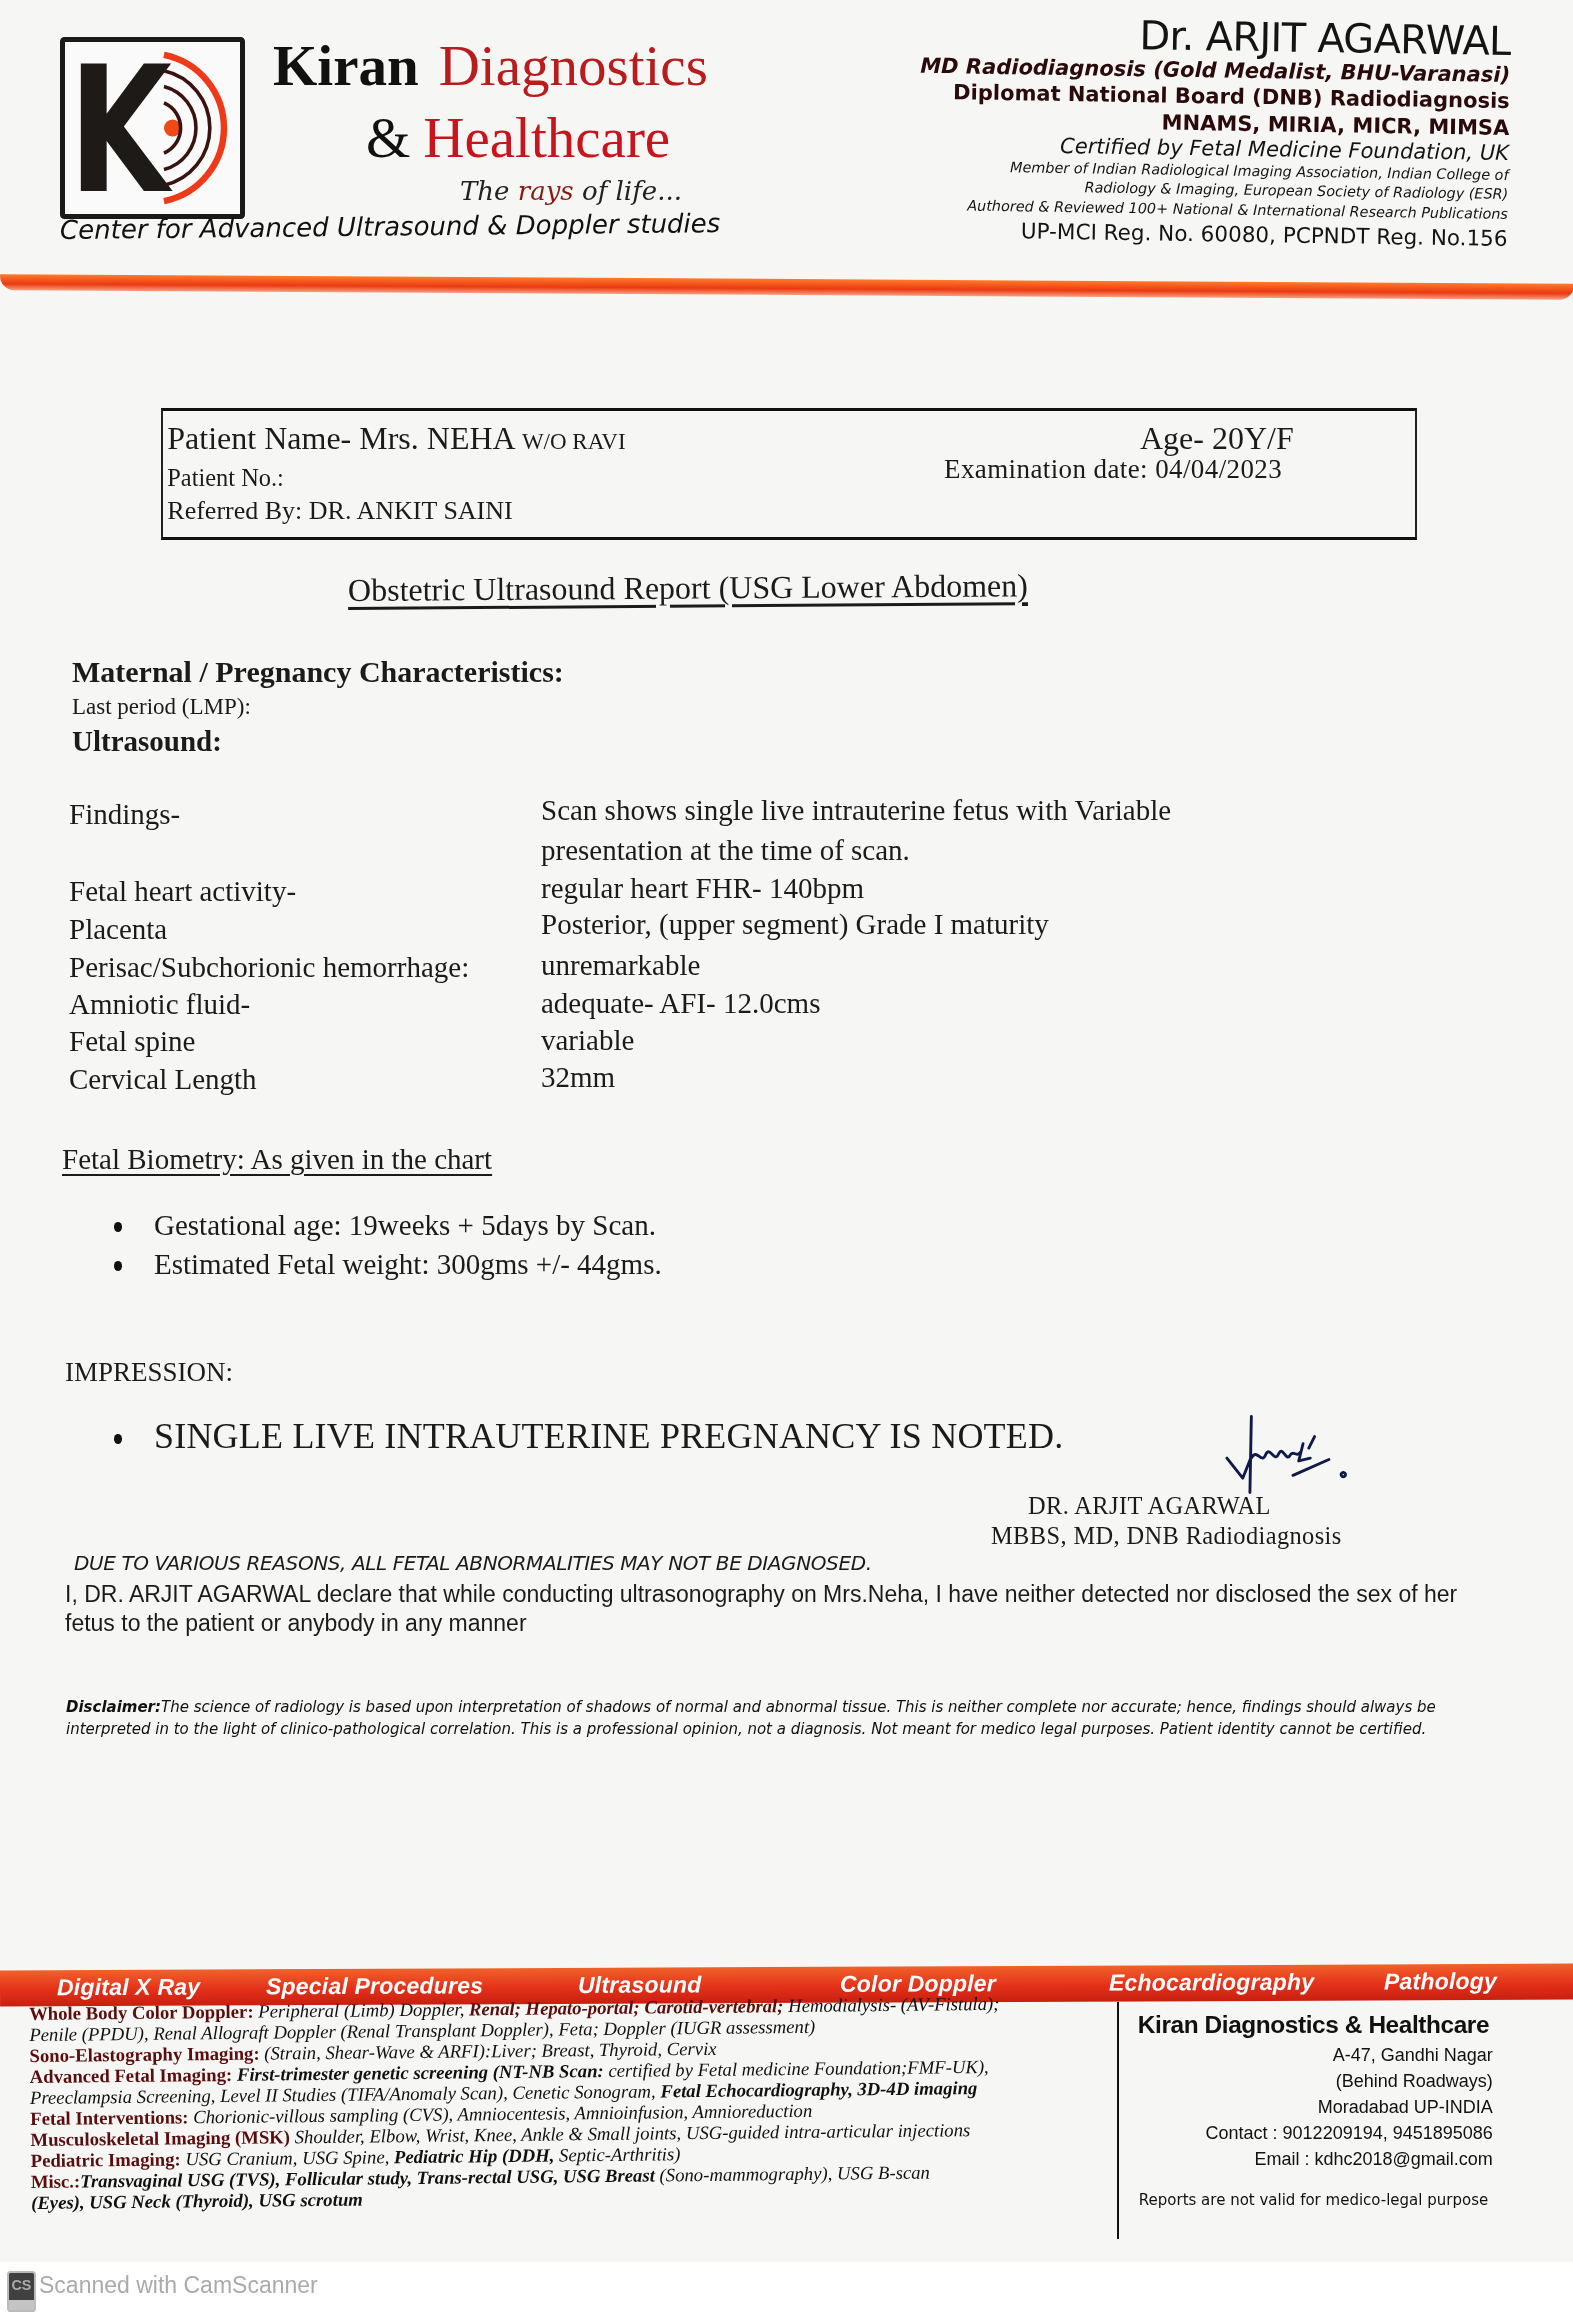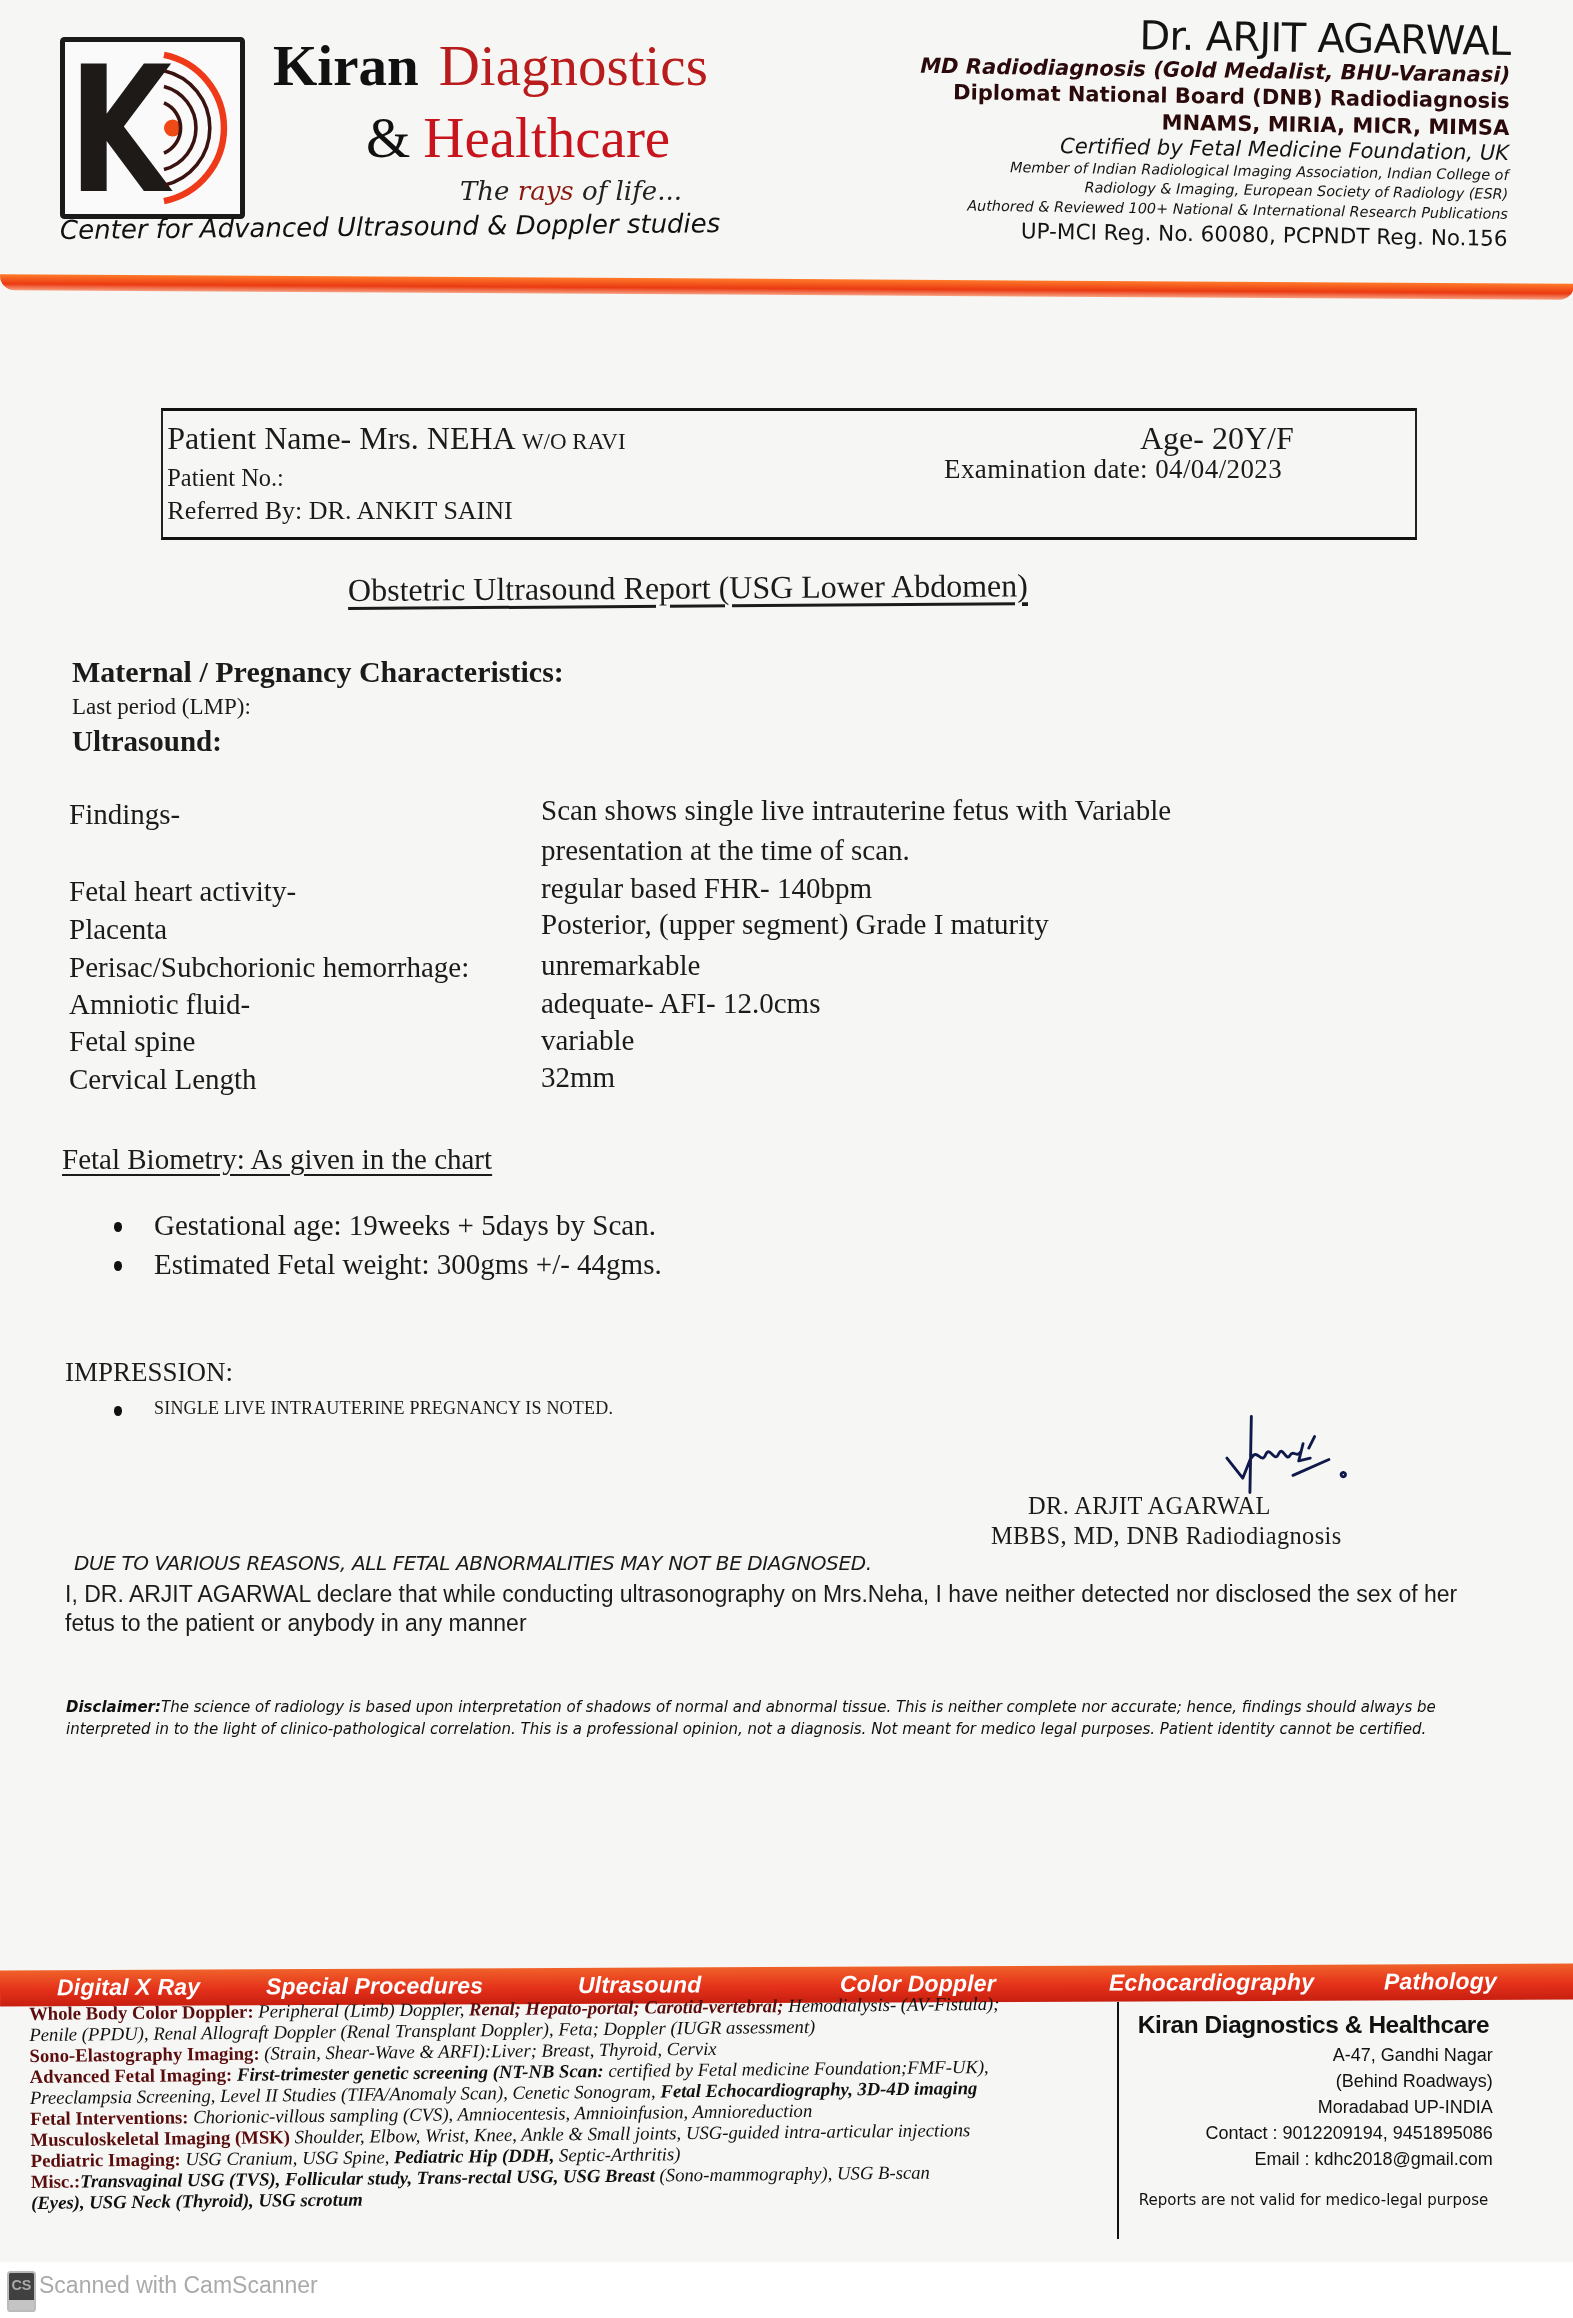--- a/index.html
+++ b/index.html
@@ -92,21 +92,21 @@
     position: absolute; left: 62px; top: 1143px; font-size: 29px;
     text-decoration: underline; text-underline-offset: 5px;
   }
   .bullet-list { position: absolute; left: 108px; margin: 0; padding: 0; list-style: none; }
   .bullet-list li { position: relative; padding-left: 46px; font-size: 29px; line-height: 39px; }
   .bullet-list li::before {
     content: ""; position: absolute; left: 5.7px; top: 16px; width: 8.6px; height: 10px;
     background: #111; border-radius: 50%;
   }
   .impression-head { position: absolute; left: 65px; top: 1357px; font-size: 27px; }
-  .imp-list li { font-size: 18px; line-height: 36px; letter-spacing: 0.2px; }
+  .imp-list li { font-size: 36px; line-height: 36px; letter-spacing: 0.2px; margin-top: 28px; }
 
   .signature { position: absolute; left: 1214px; top: 1415px; width: 158px; height: 79px; }
   .sign-name { position: absolute; left: 1028px; top: 1492px; font-size: 24.4px; letter-spacing: 0.4px; }
   .sign-qual { position: absolute; left: 991px; top: 1522px; font-size: 24.4px; letter-spacing: 0.4px; }
 
   .due-line {
     position: absolute; left: 66px; top: 1551px;
     font-family: "DejaVu Sans", sans-serif; font-style: italic; font-size: 20px;
     letter-spacing: -0.4px;
     margin-left: 8px;
@@ -223,21 +223,21 @@
 
   <div class="sect-head" style="top:655px;">Maternal / Pregnancy Characteristics:</div>
   <div class="small-label" style="top:694px;">Last period (LMP):</div>
   <div class="sect-head" style="top:725px; font-size:29px;">Ultrasound:</div>
 
   <div class="row-label" style="top:798px;">Findings-</div>
   <div class="row-value" style="top:794px;">Scan shows single live intrauterine fetus with Variable</div>
   <div class="row-value" style="top:834px;">presentation at the time of scan.</div>
 
   <div class="row-label" style="top:875px;">Fetal heart activity-</div>
-  <div class="row-value" style="top:872px;">regular based FHR- 140bpm</div>
+  <div class="row-value" style="top:872px;">regular heart FHR- 140bpm</div>
 
   <div class="row-label" style="top:913px;">Placenta</div>
   <div class="row-value" style="top:908px;">Posterior, (upper segment) Grade I maturity</div>
 
   <div class="row-label" style="top:951px;">Perisac/Subchorionic hemorrhage:</div>
   <div class="row-value" style="top:949px;">unremarkable</div>
 
   <div class="row-label" style="top:988px;">Amniotic fluid-</div>
   <div class="row-value" style="top:987px;">adequate- AFI- 12.0cms</div>
 

